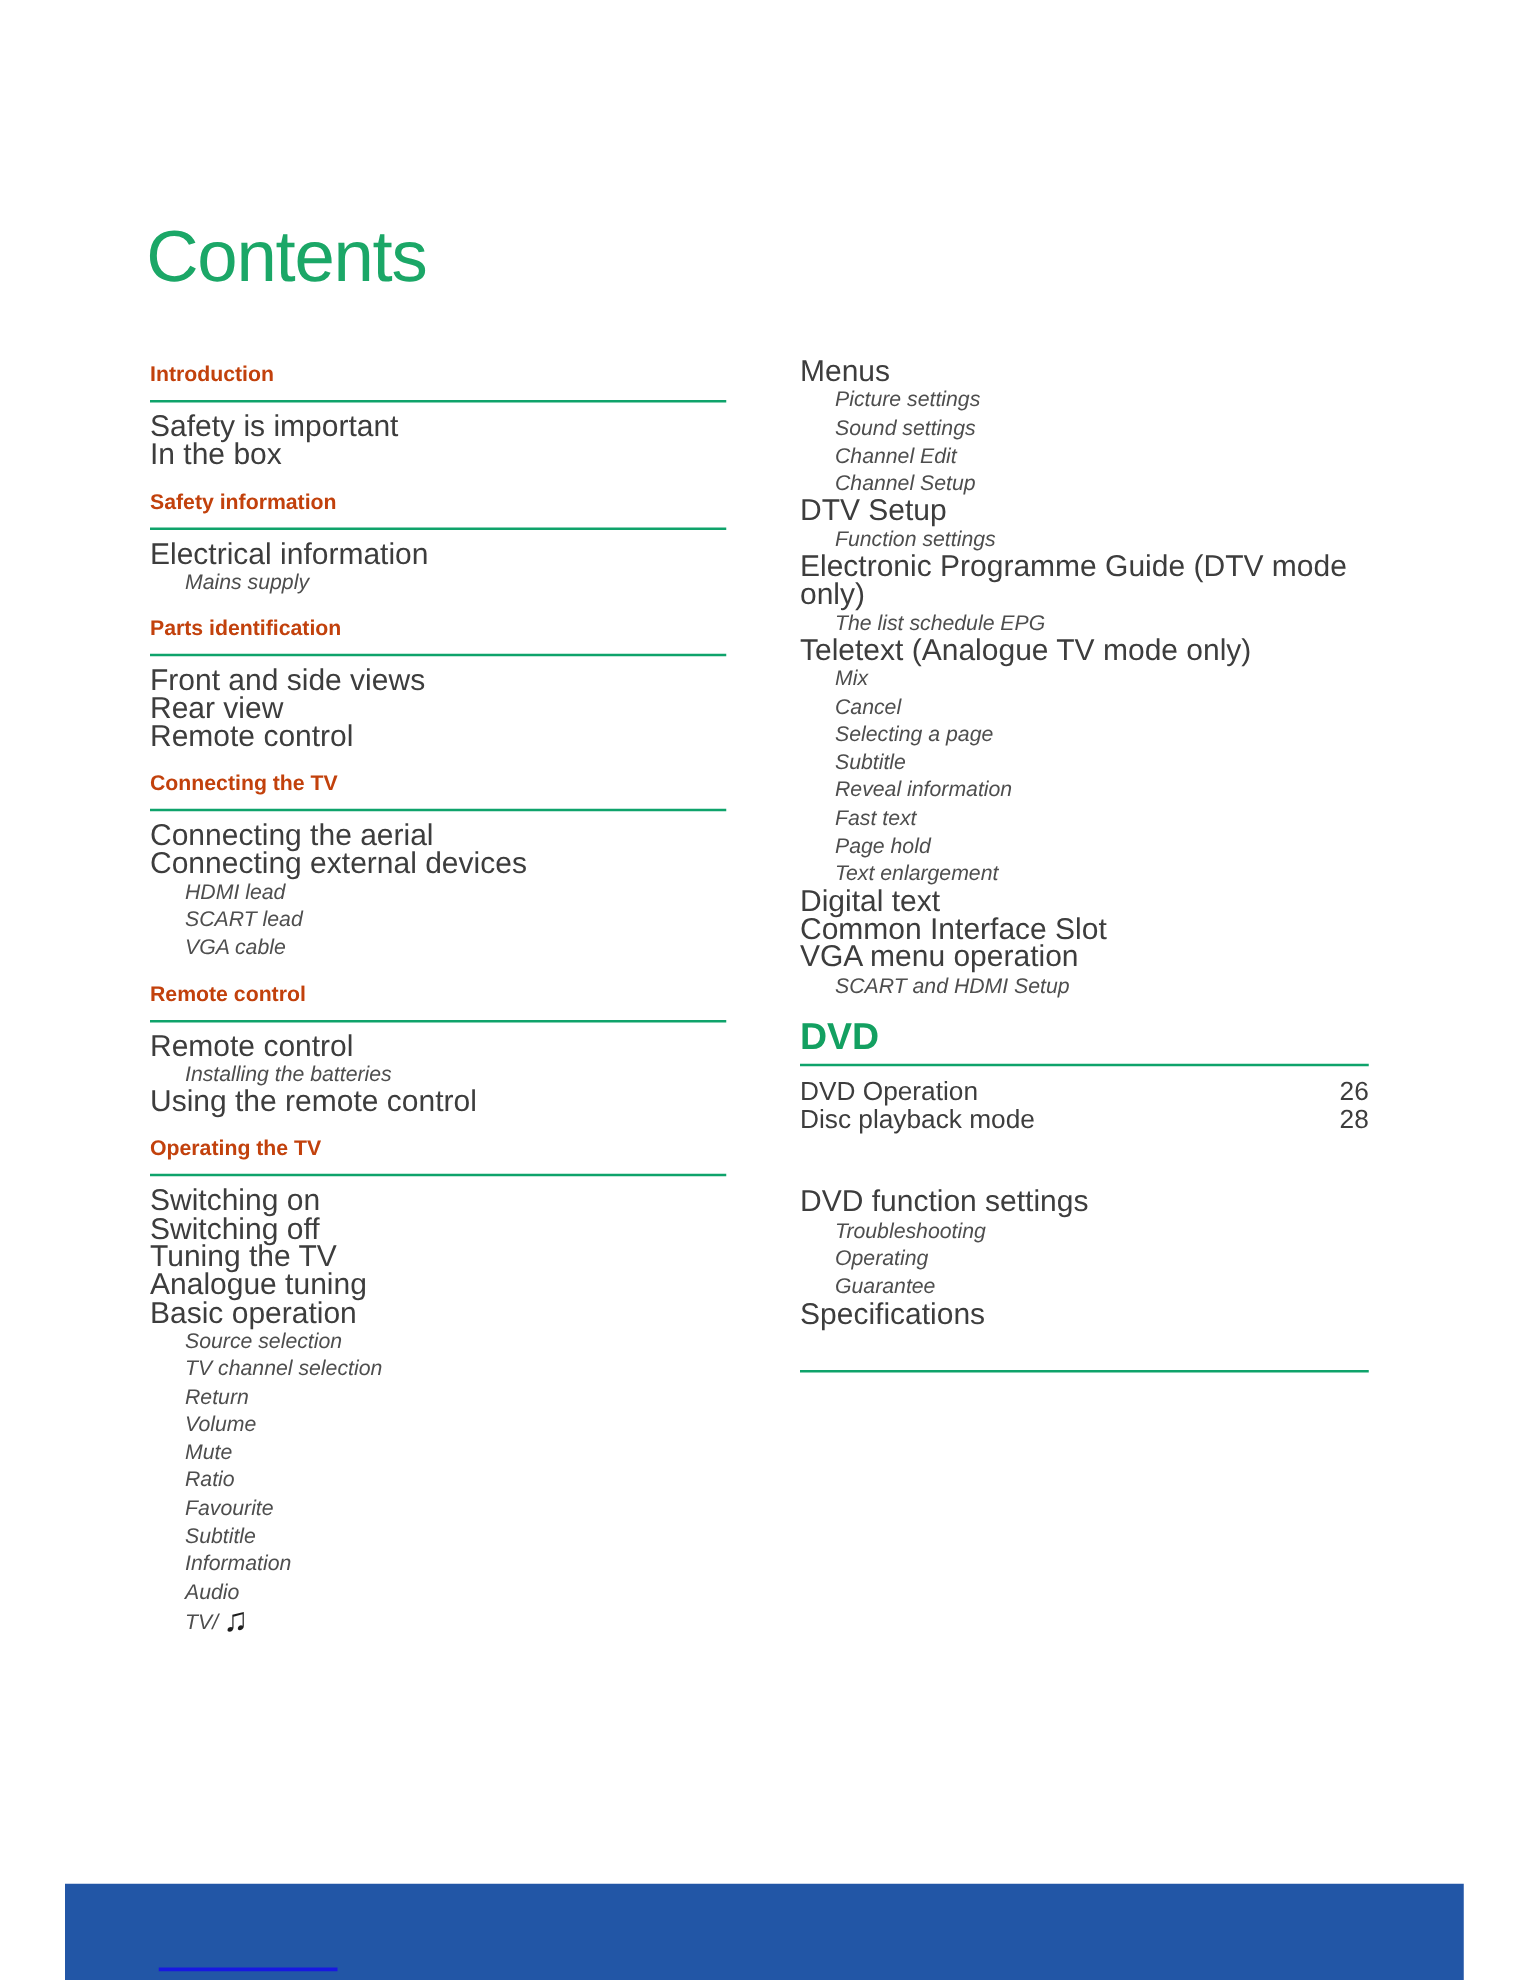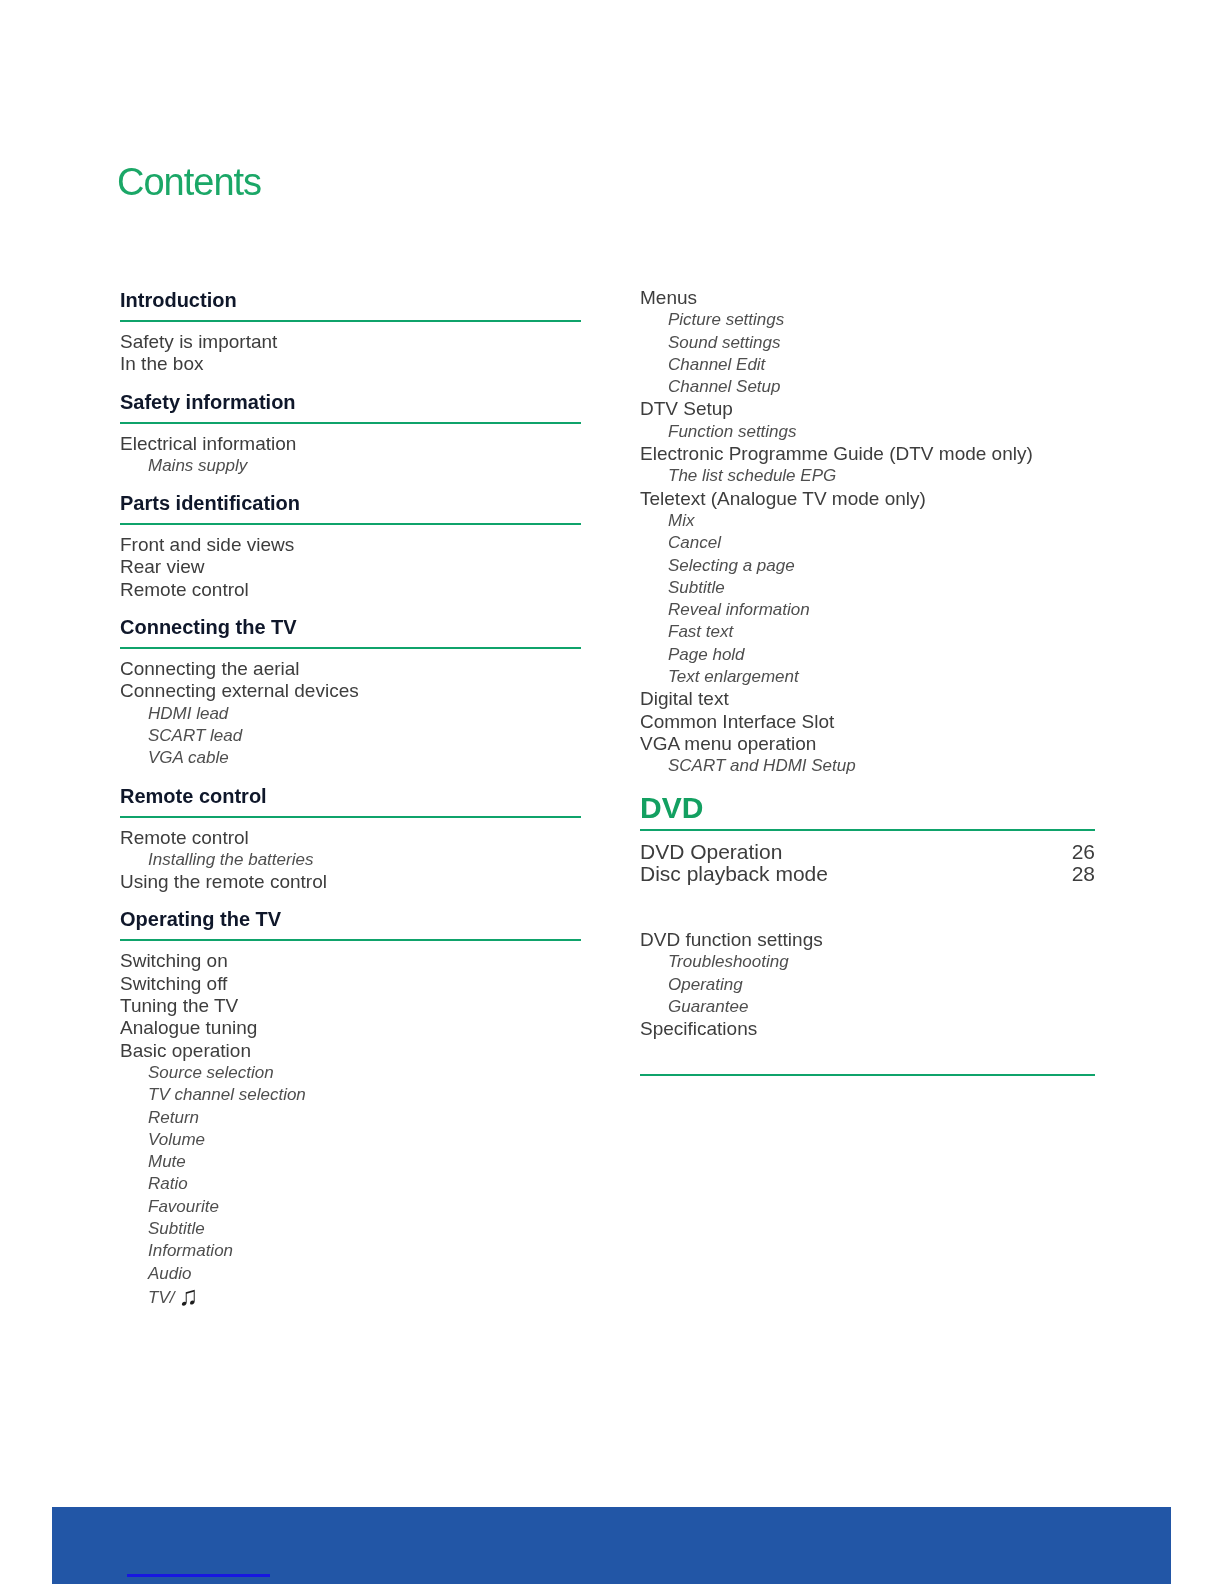--- a/index.html
+++ b/index.html
@@ -8,51 +8,51 @@
     width:1224px;
     height:1584px;
     background:#ffffff;
     font-family:"Liberation Sans","DejaVu Sans",sans-serif;
     overflow:hidden;
   }
   .title{
     position:absolute;
     left:117px;
     top:138px;
-    font-size:38px;
+    font-size:58px;
     font-weight:300;
     letter-spacing:-1px;
     color:#1BA767;
     line-height:1;
   }
   .col{position:absolute;top:287px;}
   .col-left{left:120px;width:461px;}
   .col-right{left:640px;width:455px;}
 
   .b-heading{
-    font-size:20px;
+    font-size:17px;
     font-weight:700;
-    color:#0f172a;
+    color:#c2410c;
     line-height:26px;
     padding-bottom:7px;
     border-bottom:2px solid #0FA36B;
     margin:13px 0 9px 0;
   }
   .b-heading:first-child{margin-top:0;}
   .b-heading2{
     font-size:30px;
     font-weight:700;
     color:#13A061;
     line-height:30px;
     padding-bottom:6px;
     border-bottom:2px solid #0FA36B;
     margin:15px 0 10px 0;
   }
   .b-item{
-    font-size:19px;
+    font-size:24px;
     line-height:22.3px;
     color:#3D3D3D;
   }
   .b-pageitem{
     font-size:21px;
     line-height:22.3px;
     color:#3D3D3D;
     display:flex;
     justify-content:space-between;
   }

